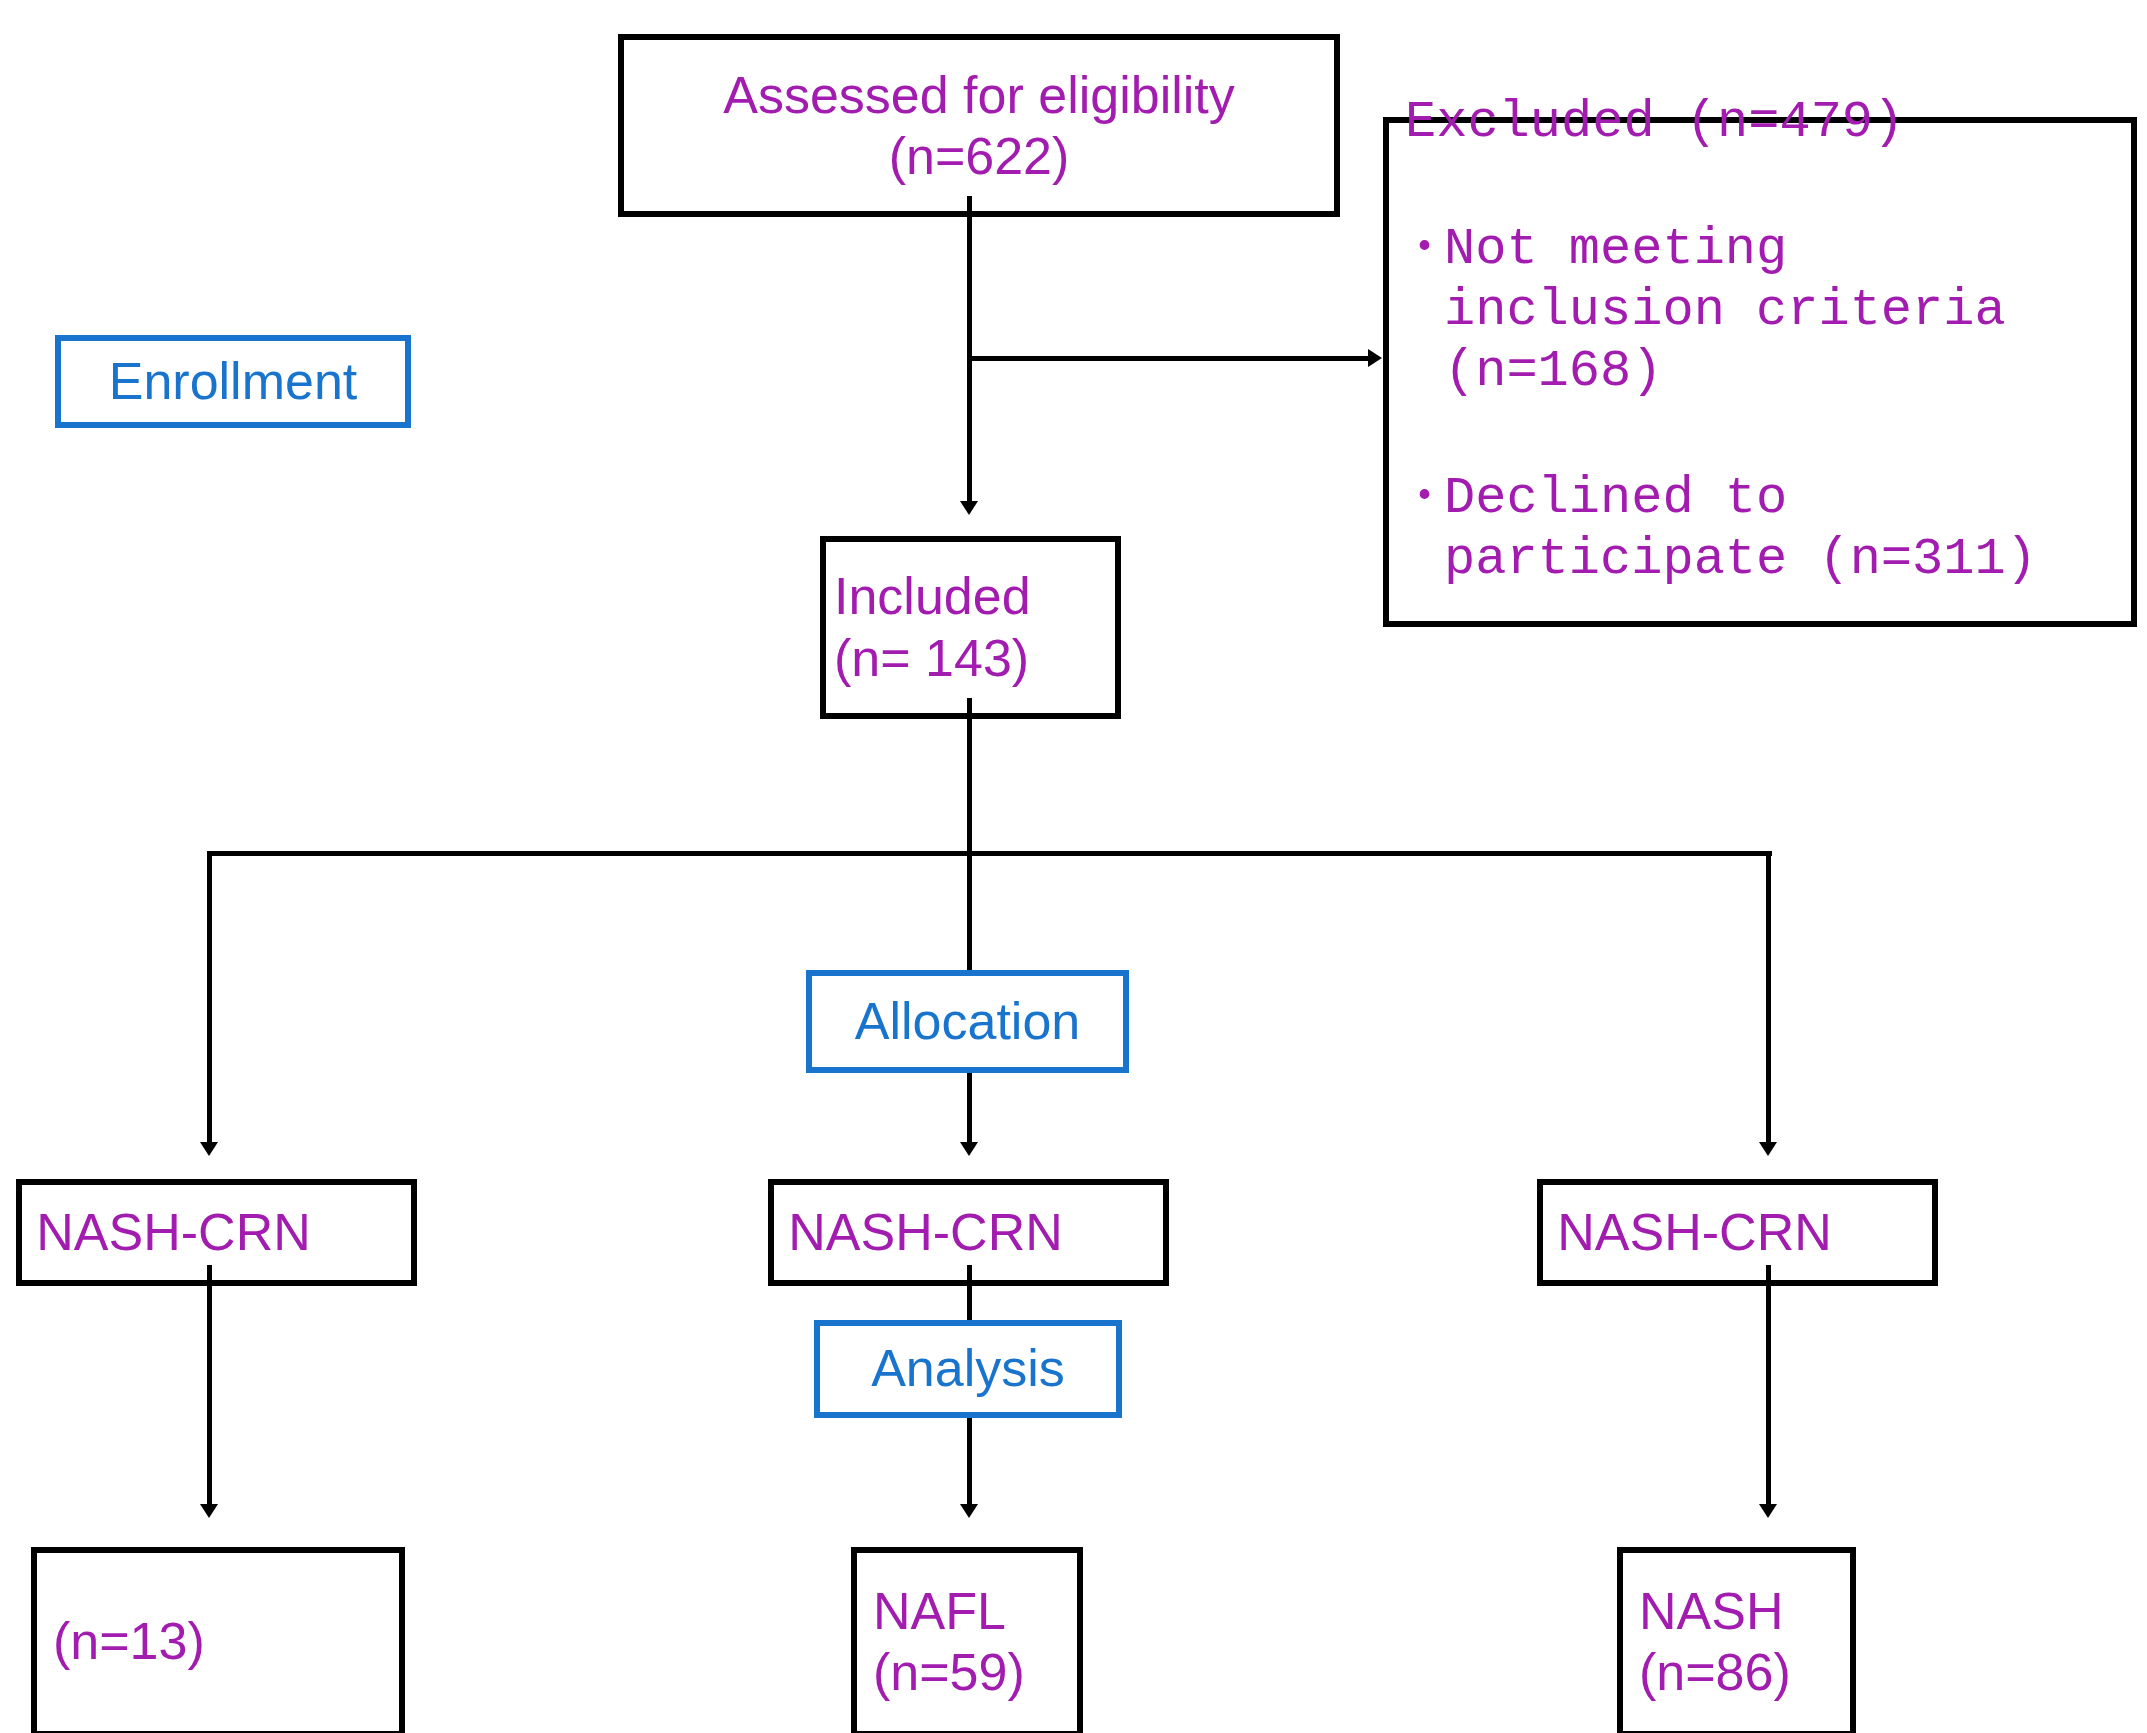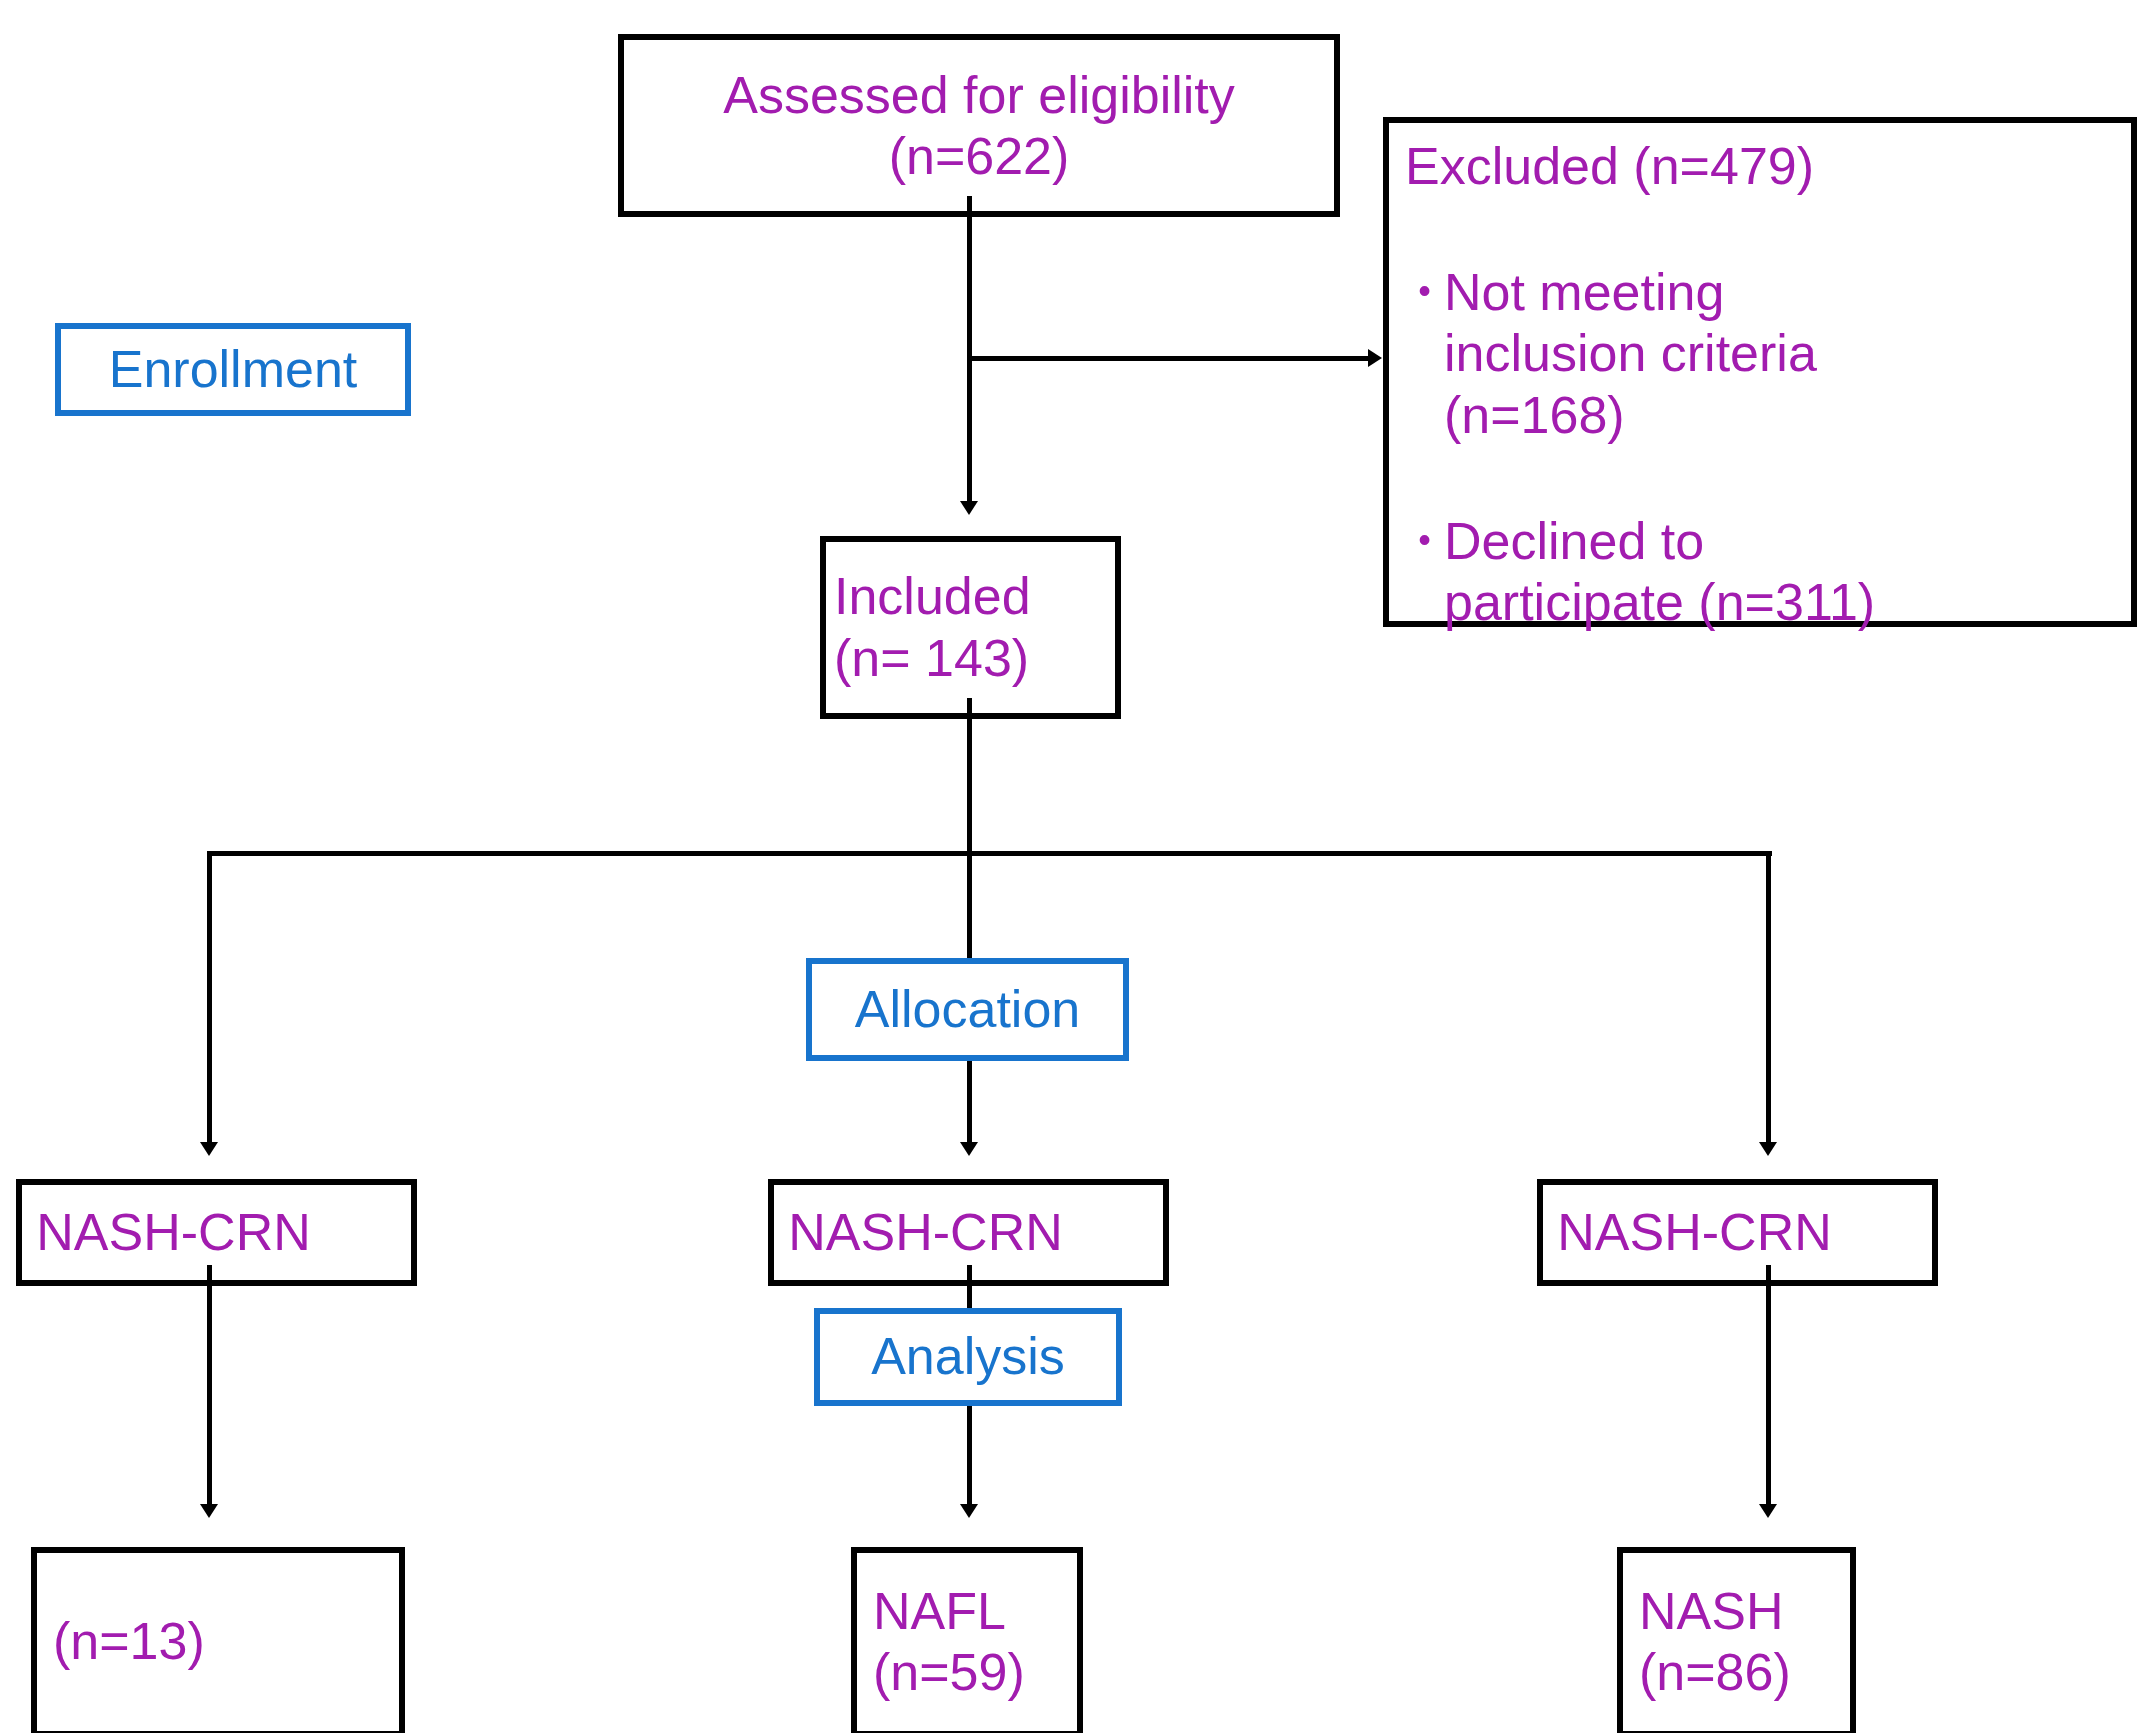--- a/index.html
+++ b/index.html
@@ -48,20 +48,21 @@
     background: #ffffff;
     border: 6.2px solid #1874cd;
     color: #1874cd;
     font-size: 52px;
     line-height: 1.1;
     display: flex;
     align-items: center;
     justify-content: center;
     text-align: center;
     z-index: 5;
+    margin-top: 12px;
   }
   .excl-list {
     list-style: none;
     margin: 0;
     padding: 0;
   }
   .excl-item {
     display: flex;
     align-items: flex-start;
     margin-top: 3.6px;
@@ -114,21 +115,21 @@
     <span class="line">Assessed for eligibility</span>
     <span class="line">(n=622)</span>
   </div>
 
   <div class="vline" style="left:967px; top:196px; height:310px;"></div>
   <div class="arrow-down" style="left:960px; top:501px;"></div>
 
   <div class="hline" style="left:967px; top:356px; width:403px;"></div>
   <div class="arrow-right" style="left:1368px; top:349px;"></div>
 
-  <div class="box left-text" style="left:1383px; top:96px; width:754px; height:510px; padding:12.5px 16px; justify-content:space-between;">
+  <div class="box left-text" style="left:1383px; top:96px; width:754px; height:510px; padding:12.5px 16px; justify-content:center;font-family:Liberation Mono, monospace;">
     <span class="line">Excluded (n=479)</span>
     <ul class="excl-list">
       <li class="excl-item">
         <span class="excl-bullet">•</span>
         <span class="excl-text">Not meeting
 inclusion criteria
 (n=168)</span>
       </li>
       <li class="excl-item">
         <span class="excl-bullet">•</span>

